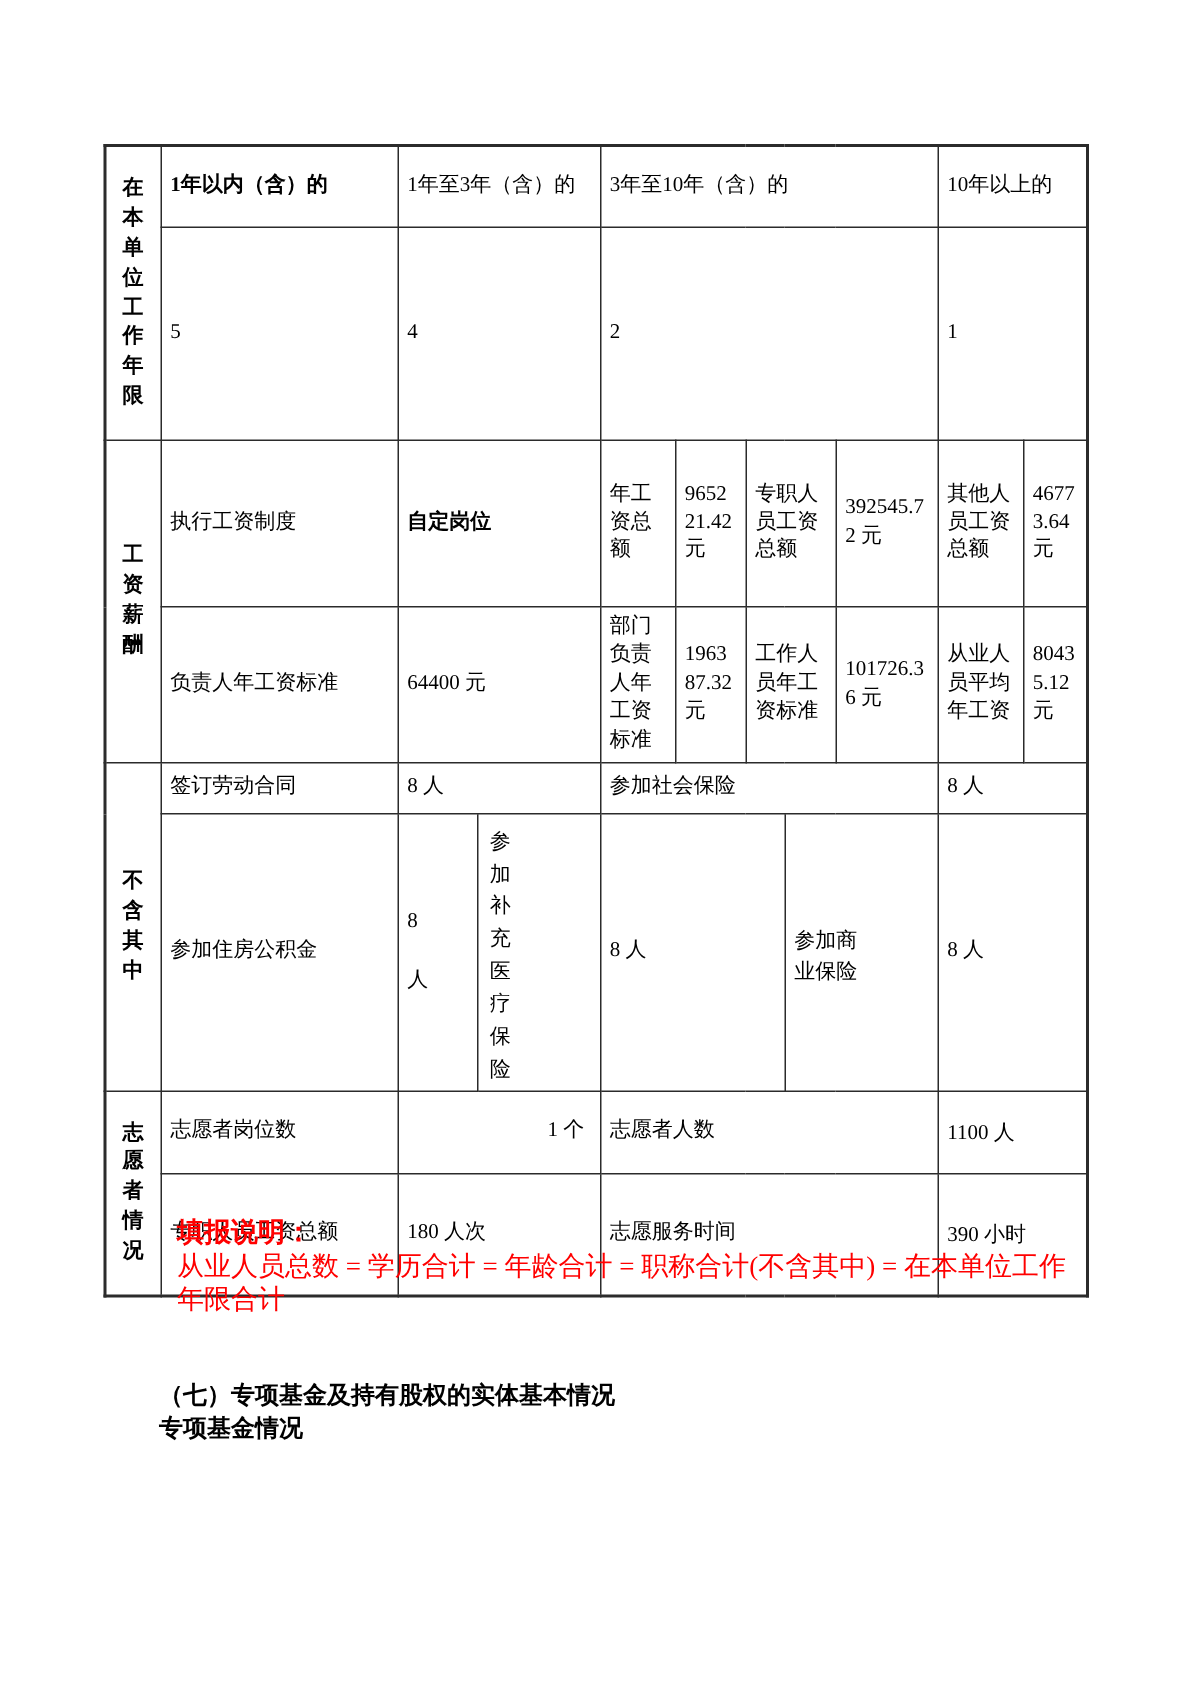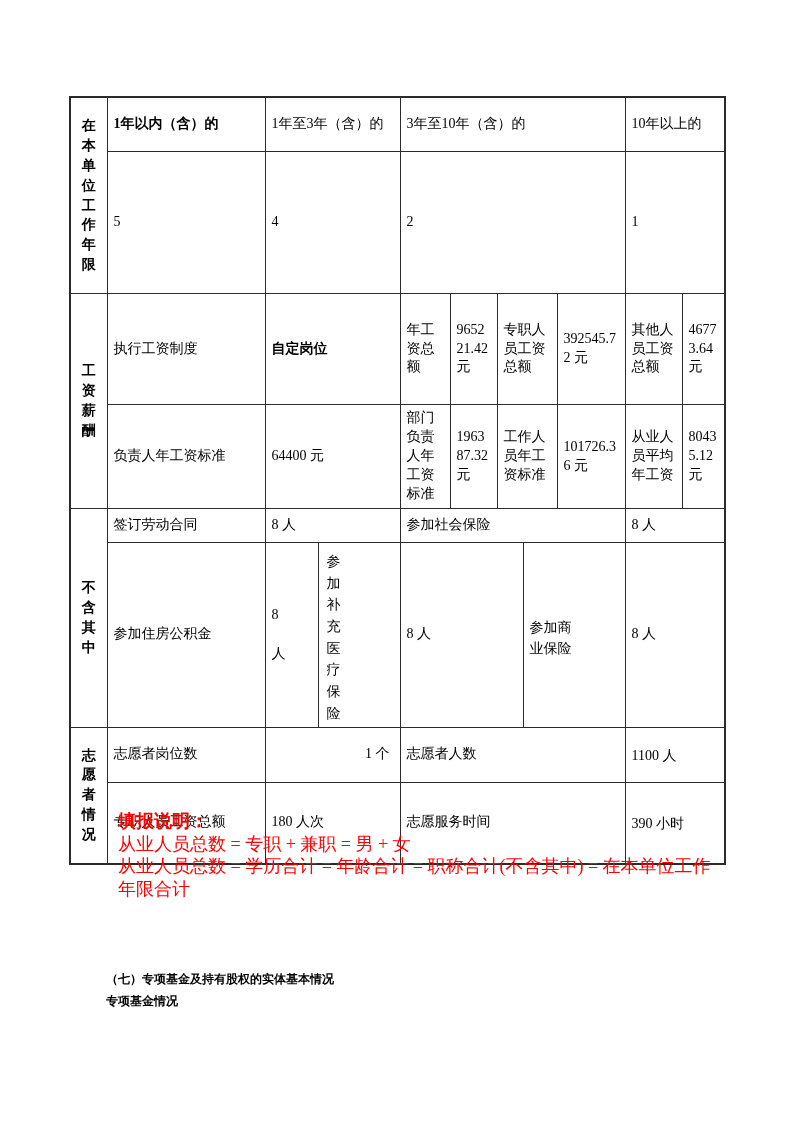--- a/index.html
+++ b/index.html
@@ -39,22 +39,22 @@
   td.wrap3 { vertical-align:top; padding-top:8px !important; }
   td.wrap3 .inner { width:3.25em; word-break:break-all; line-height:1.5; }
   
   td.gap .inner { width:1.35em; word-break:break-all; line-height:2.75; }
   .notes {
     position:absolute; left:118px; top:810px; width:600px;
     color:#ff0000; font-size:18px; line-height:22.5px;
   }
   .notes .title { font-weight:bold; }
   .footer-headings {
-    position:absolute; left:106px; top:968px; width:620px;
-    font-size:12px; font-weight:bold; line-height:22px; color:#000000;
+    position:absolute; left:106px; top:920px; width:620px;
+    font-size:16px; font-weight:bold; line-height:22px; color:#000000;
   }
 </style>
 </head>
 <body>
 
 <div class="page">
 
   <table class="main">
     <colgroup>
       <col style="width:37px">
@@ -152,21 +152,20 @@
       <td class="c nw">专职人员工资总额</td>
       <td colspan="2" class="l nw">180 人次</td>
       <td colspan="5" class="c nw">志愿服务时间</td>
       <td colspan="2" class="l nw top">390 小时</td>
     </tr>
   </tbody>
     </table>
 
   <div class="notes">
     <div class="title">填报说明：</div>
-    <div>从业人员总数 = 专职 + 兼职 = 男 + 女</div>
     <div>从业人员总数 = 学历合计 = 年龄合计 = 职称合计(不含其中) = 在本单位工作年限合计</div>
   </div>
 
   <div class="footer-headings">
     <div>（七）专项基金及持有股权的实体基本情况</div>
     <div>专项基金情况</div>
   </div>
 
 </div>
 

